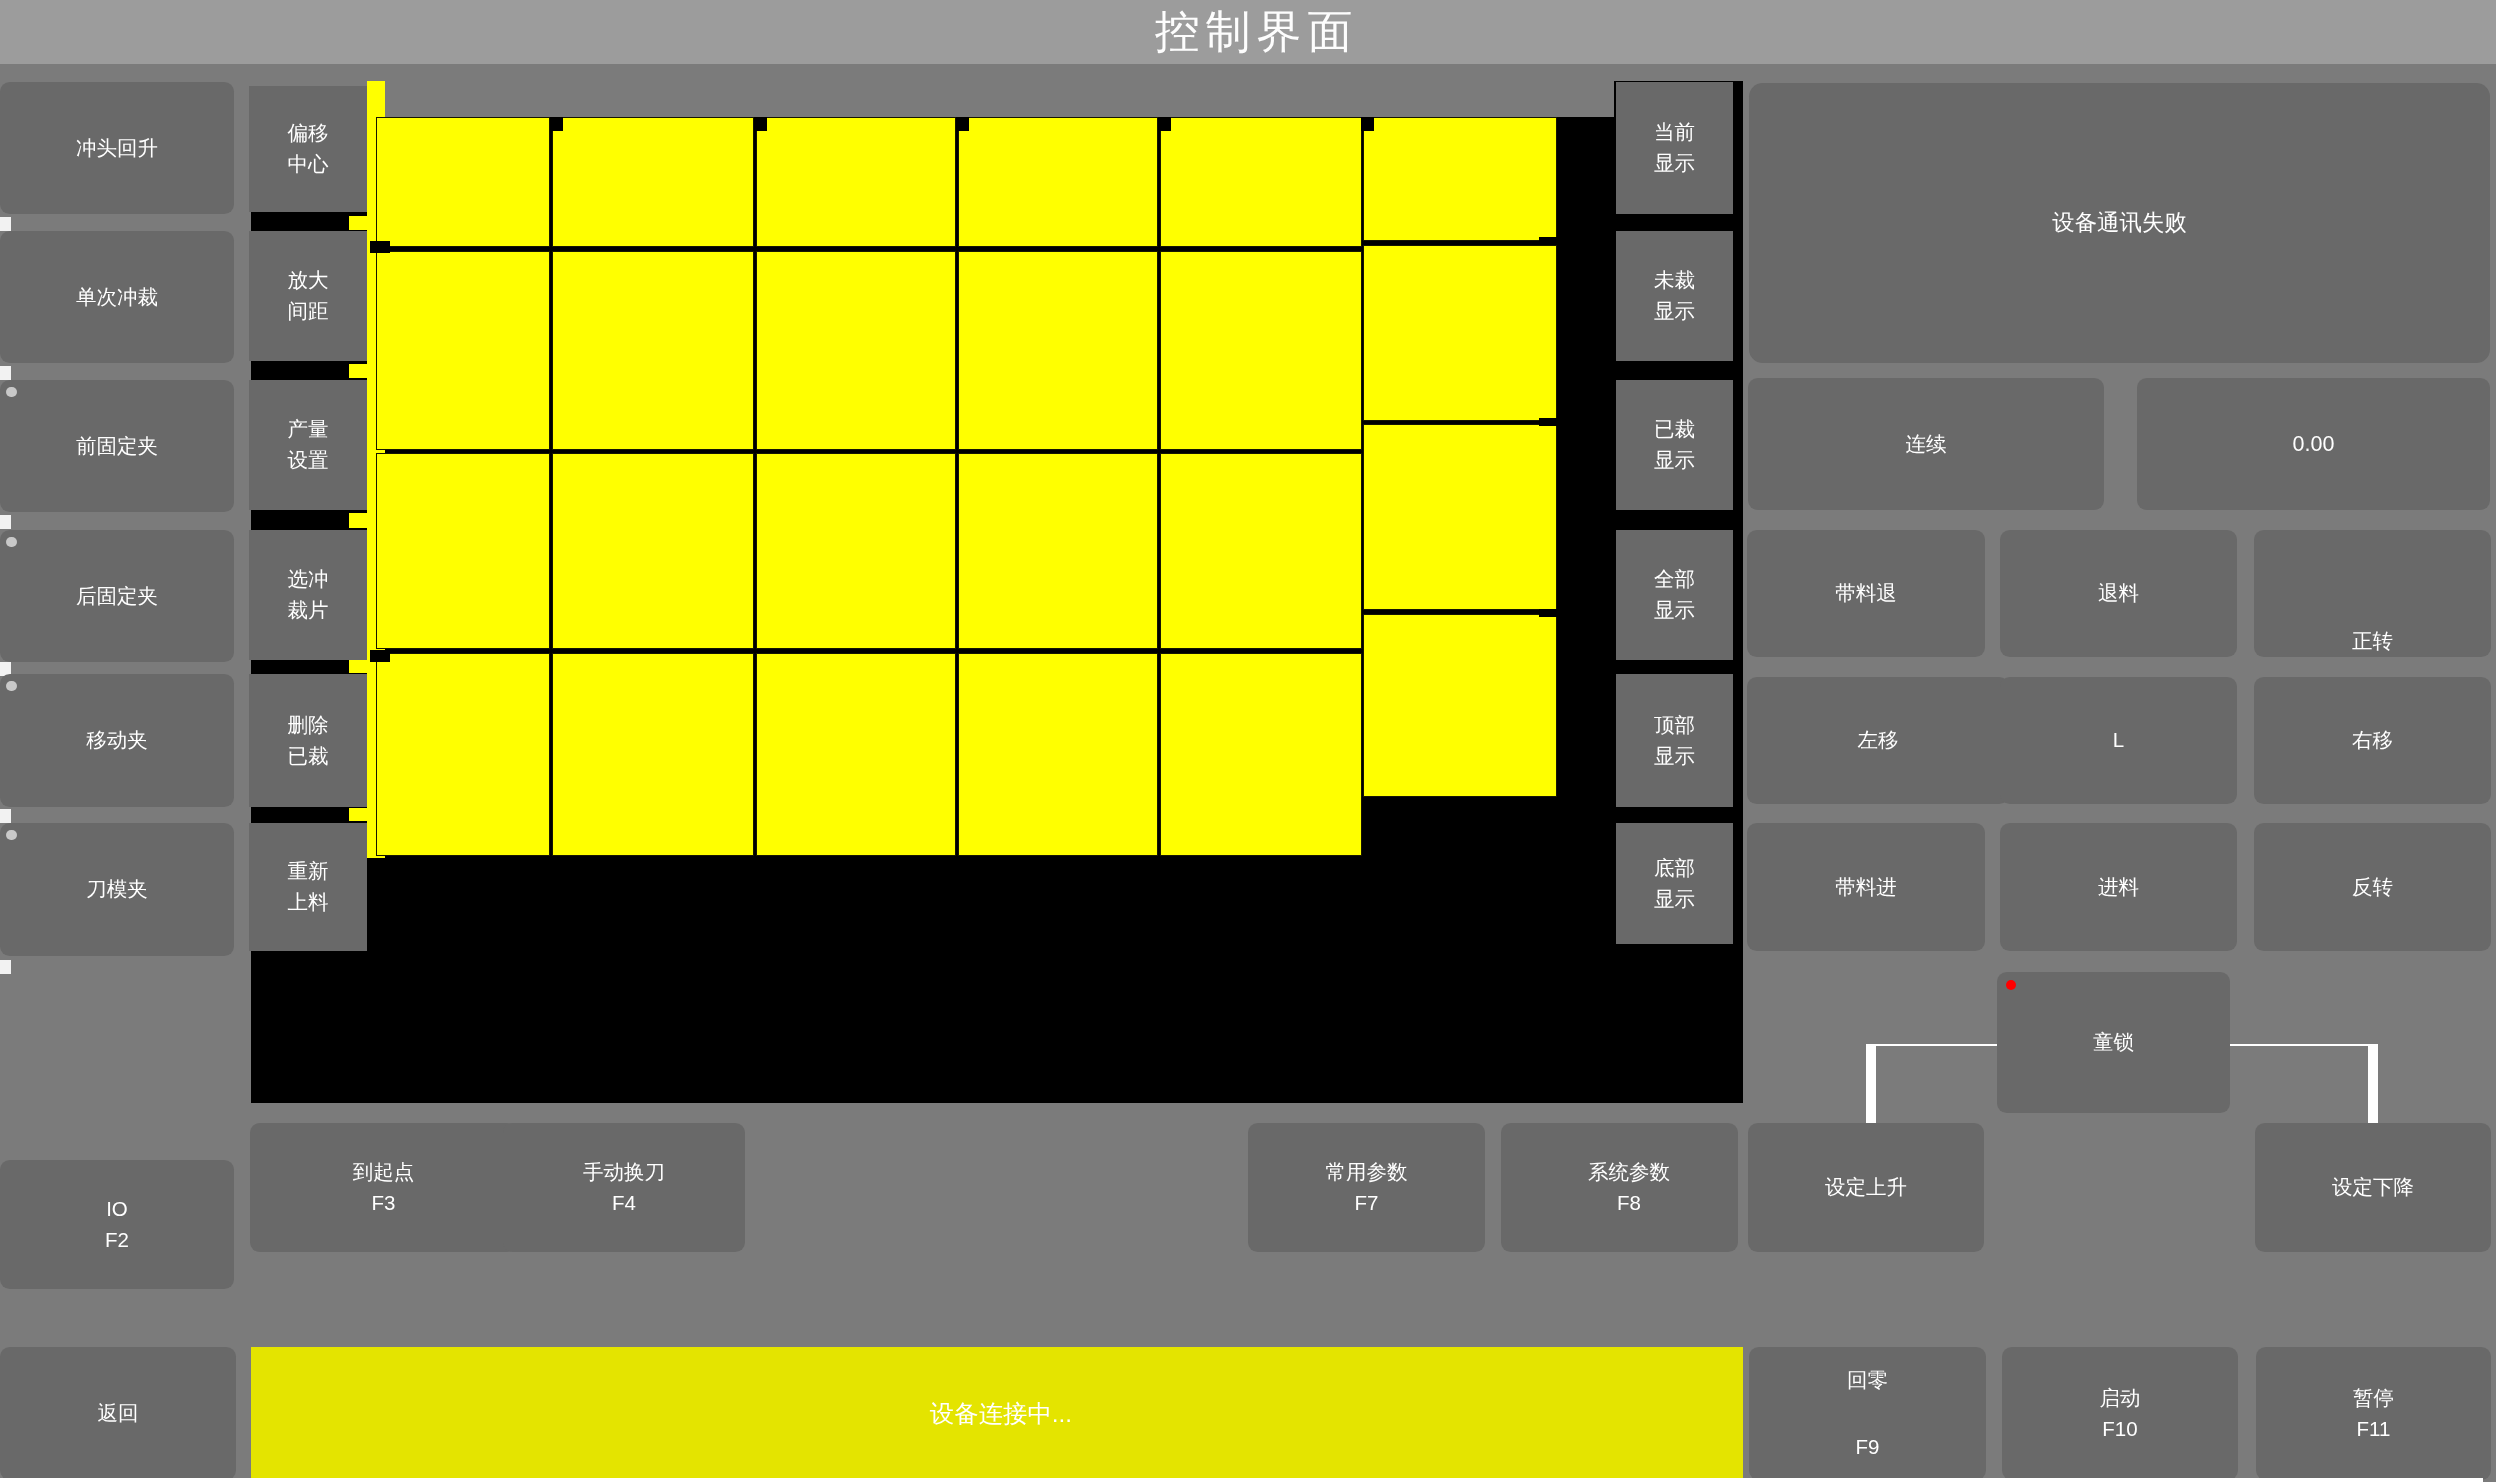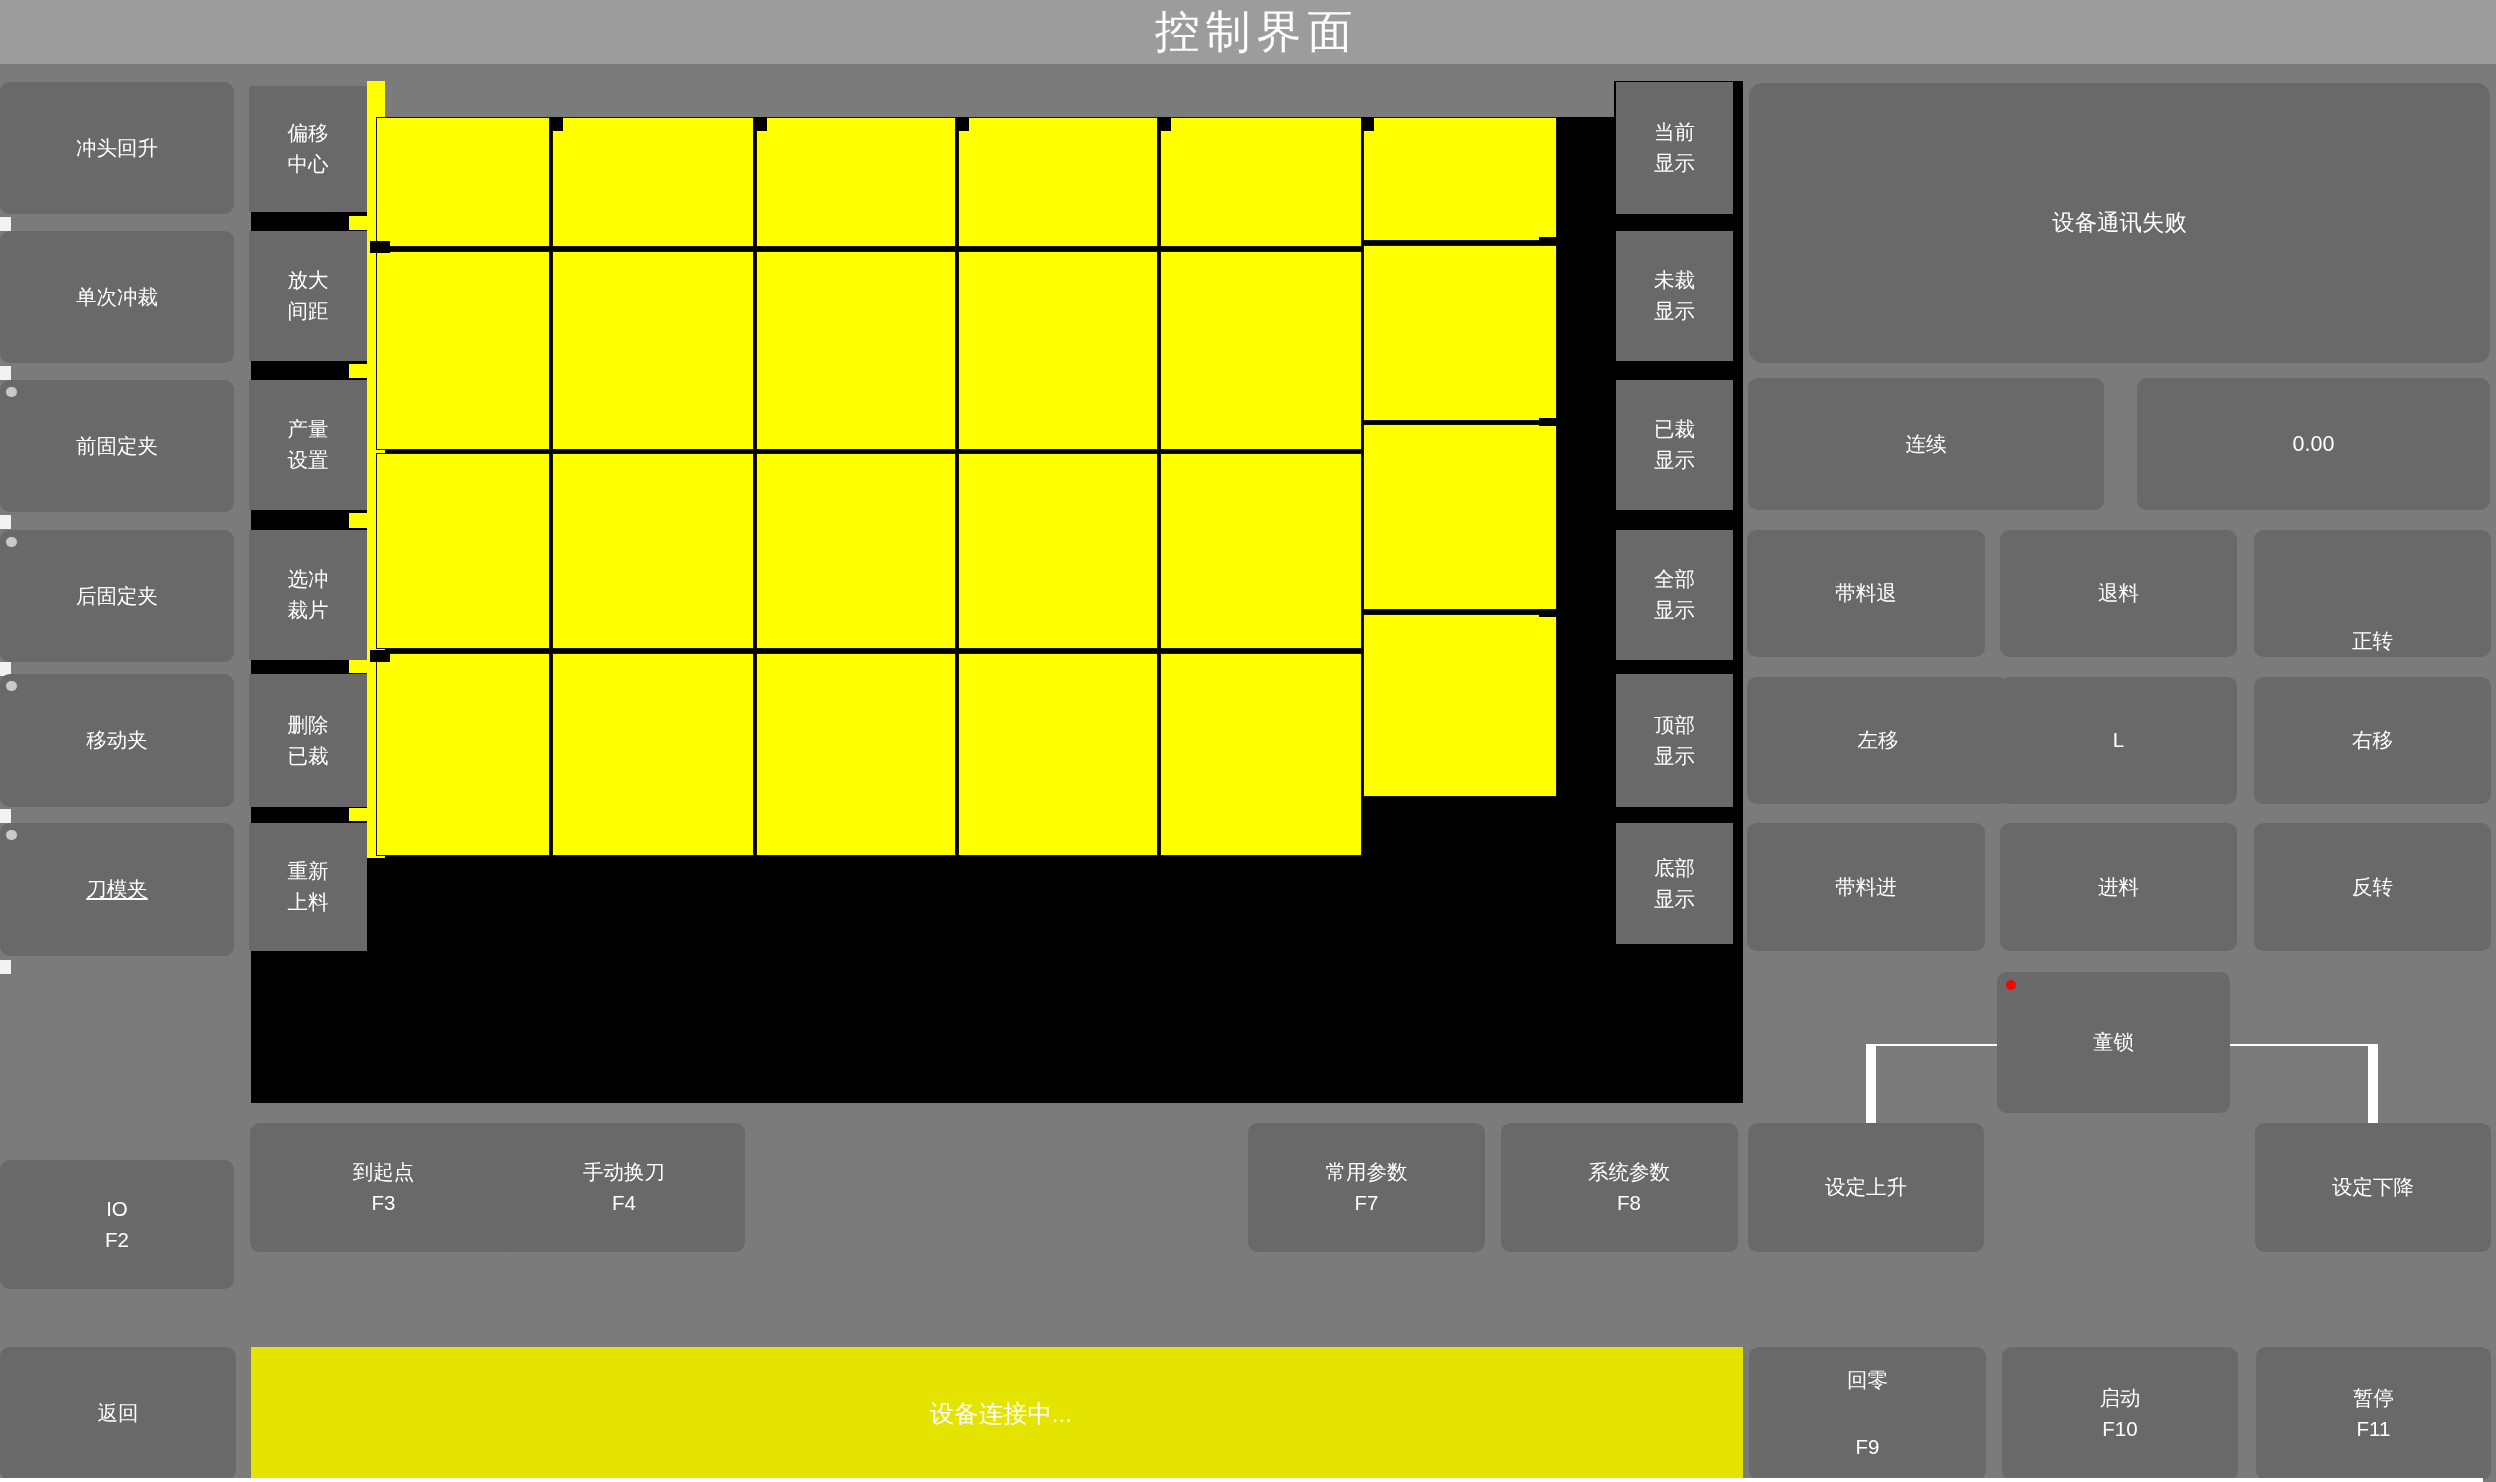--- a/index.html
+++ b/index.html
@@ -119,21 +119,21 @@
   <span>前固定夹</span>
 </div>
 <div class="btn rounded" style="left:0;top:530px;width:234px;height:132px;">
   <span class="dot"></span>
   <span>后固定夹</span>
 </div>
 <div class="btn rounded" style="left:0;top:674px;width:234px;height:133px;">
   <span class="dot"></span>
   <span>移动夹</span>
 </div>
-<div class="btn rounded" style="left:0;top:823px;width:234px;height:133px;text-decoration:underline;">
+<div class="btn rounded" style="left:0;top:823px;width:234px;height:133px;">
   <span class="dot"></span>
   <span>刀模夹</span>
 </div>
 
 <div class="btn" style="left:249px;top:86px;width:118px;height:126px;">
   <span>偏移
 中心</span>
 </div>
 <div class="btn" style="left:249px;top:231px;width:118px;height:130px;">
   <span>放大

